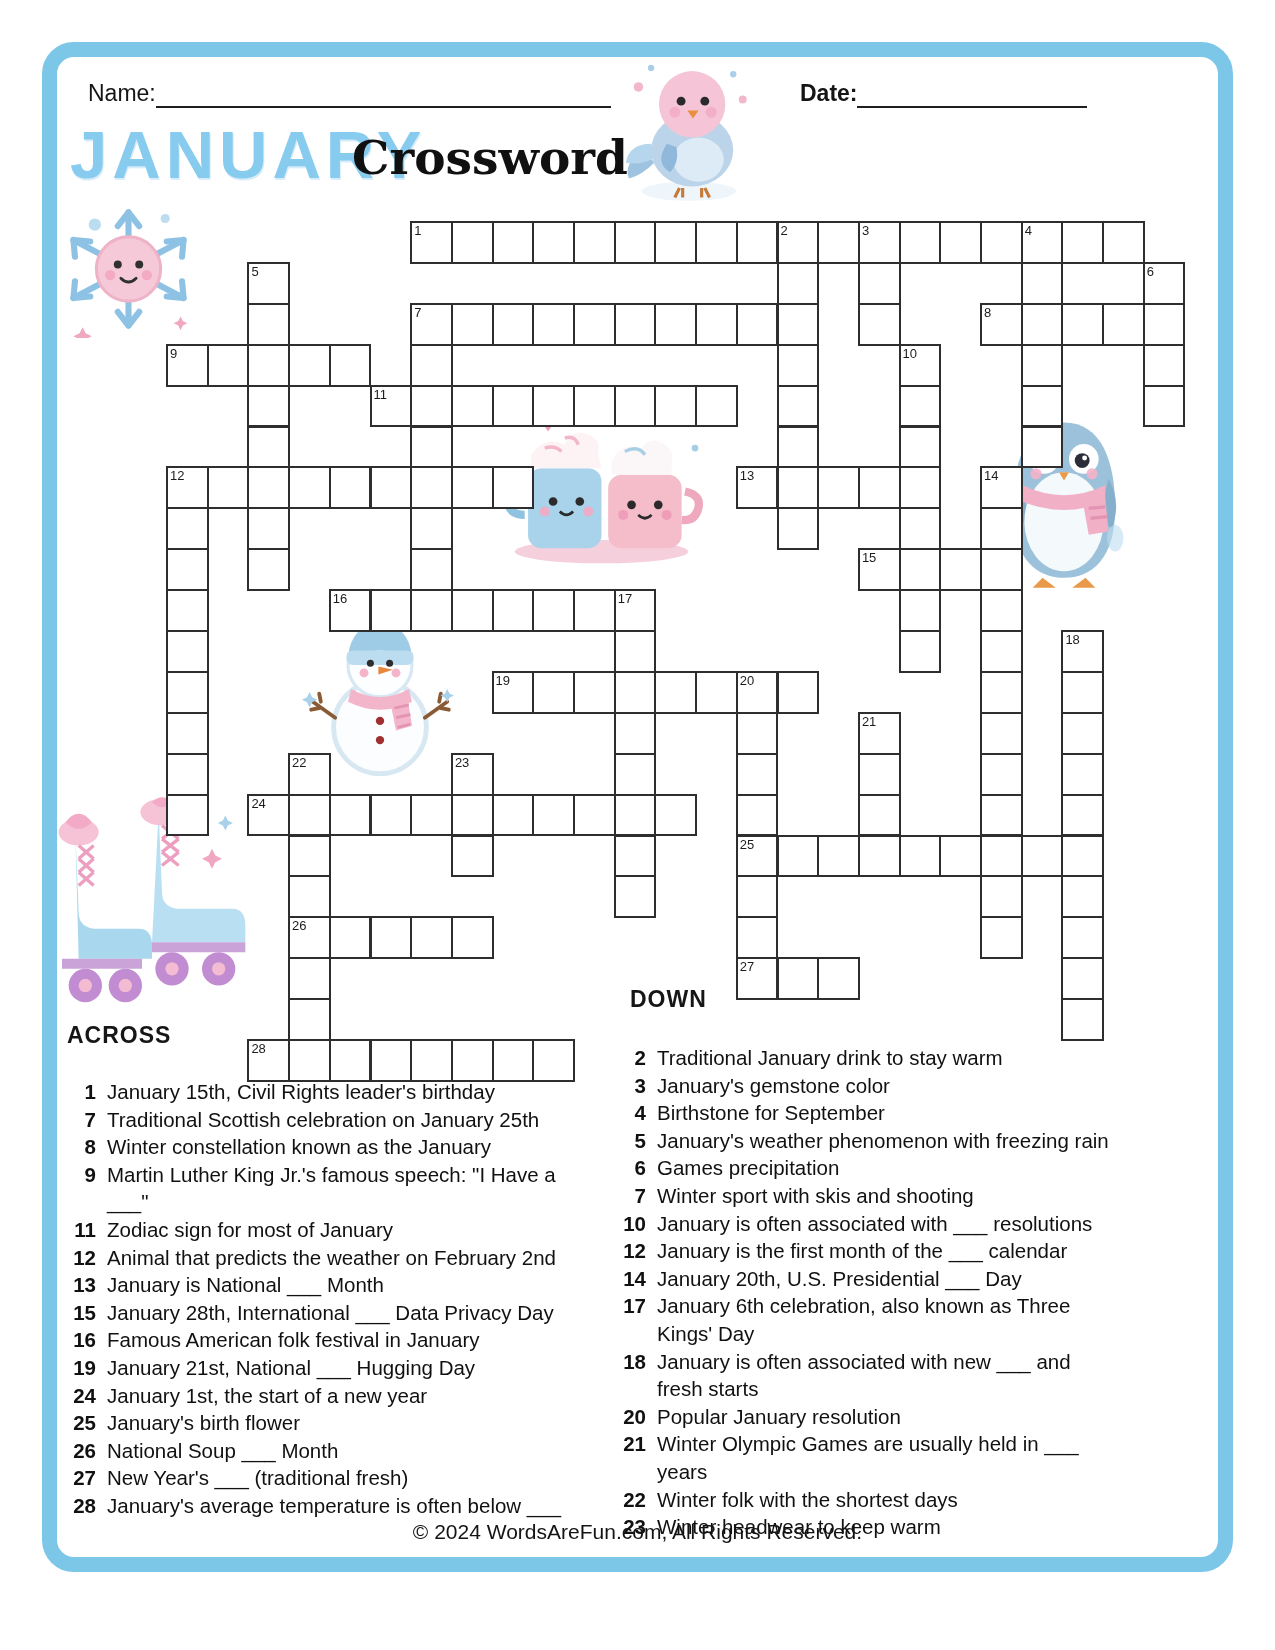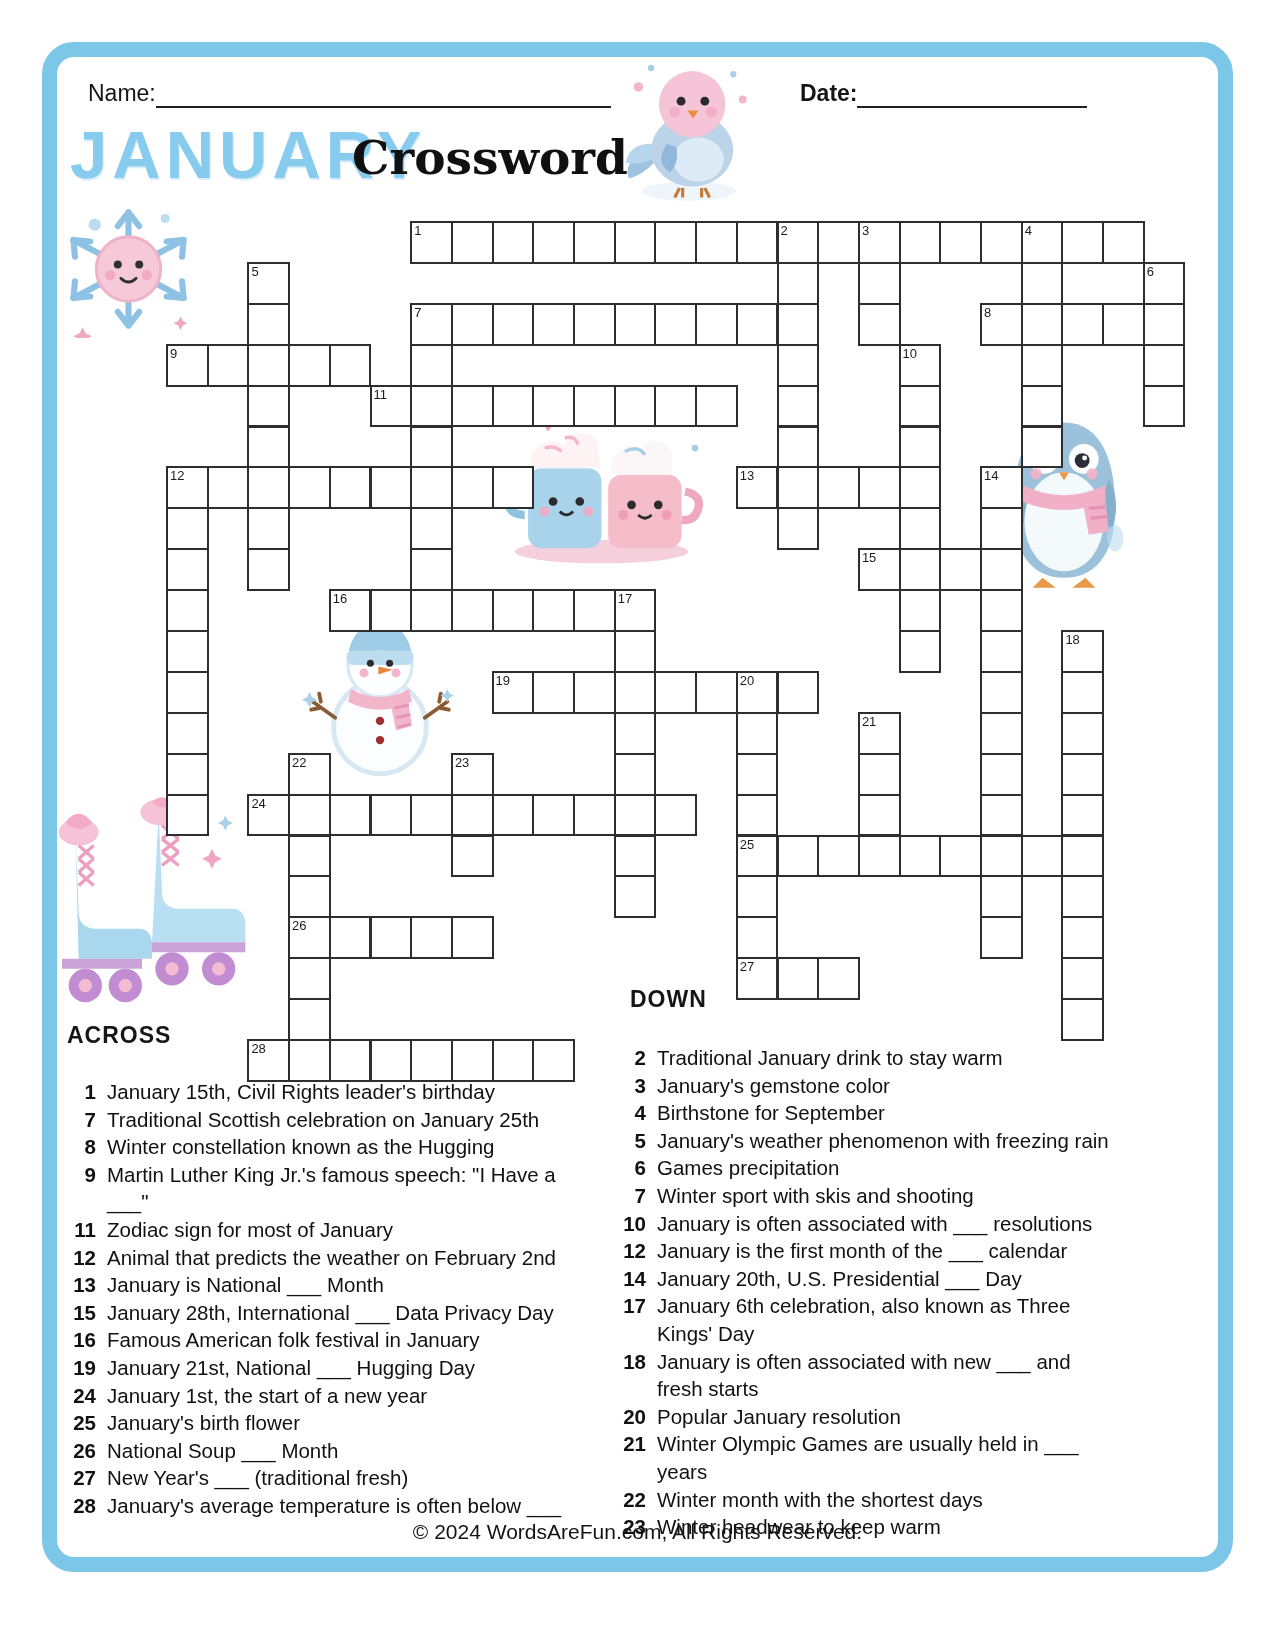--- a/index.html
+++ b/index.html
@@ -453,21 +453,21 @@
     <div class="clue">
       <span class="n">1</span>
       <span class="t">January 15th, Civil Rights leader's birthday</span>
     </div>
     <div class="clue">
       <span class="n">7</span>
       <span class="t">Traditional Scottish celebration on January 25th</span>
     </div>
     <div class="clue">
       <span class="n">8</span>
-      <span class="t">Winter constellation known as the Hugging</span>
+      <span class="t">Winter constellation known as the January</span>
     </div>
     <div class="clue">
       <span class="n">9</span>
       <span class="t">Martin Luther King Jr.'s famous speech: "I Have a ___"</span>
     </div>
     <div class="clue">
       <span class="n">11</span>
       <span class="t">Zodiac sign for most of January</span>
     </div>
     <div class="clue">
@@ -561,21 +561,21 @@
     <div class="clue">
       <span class="n">20</span>
       <span class="t">Popular January resolution</span>
     </div>
     <div class="clue">
       <span class="n">21</span>
       <span class="t">Winter Olympic Games are usually held in ___ years</span>
     </div>
     <div class="clue">
       <span class="n">22</span>
-      <span class="t">Winter month with the shortest days</span>
+      <span class="t">Winter folk with the shortest days</span>
     </div>
     <div class="clue">
       <span class="n">23</span>
       <span class="t">Winter headwear to keep warm</span>
     </div>
   </div>
 
 <div id="footer">© 2024 WordsAreFun.com, All Rights Reserved.</div>
 
 </body></html>

